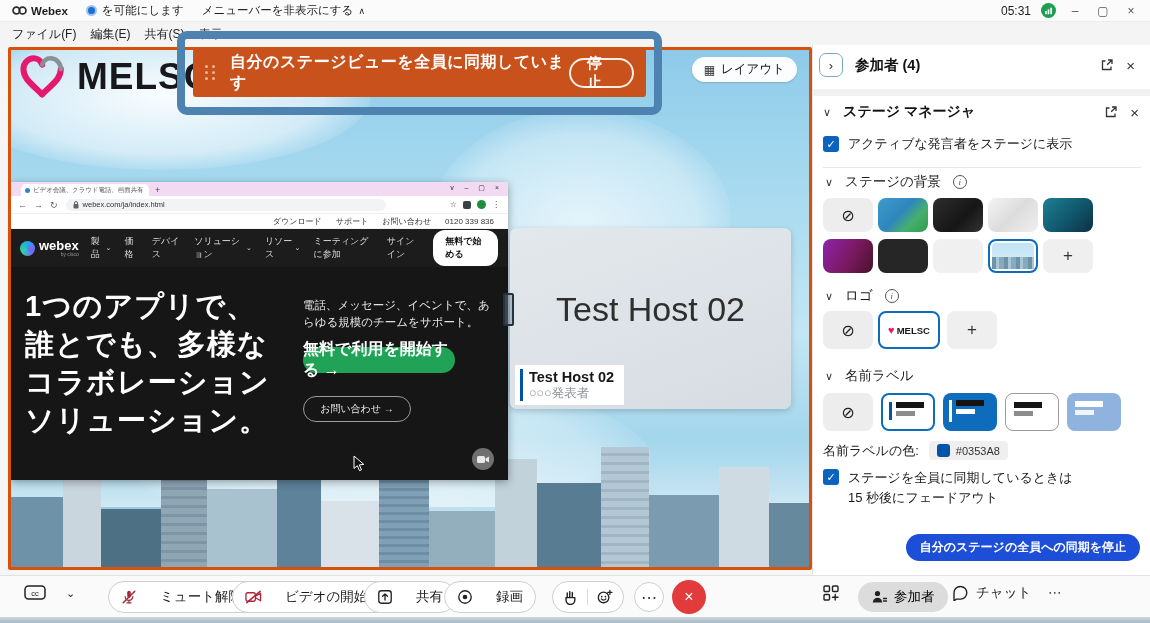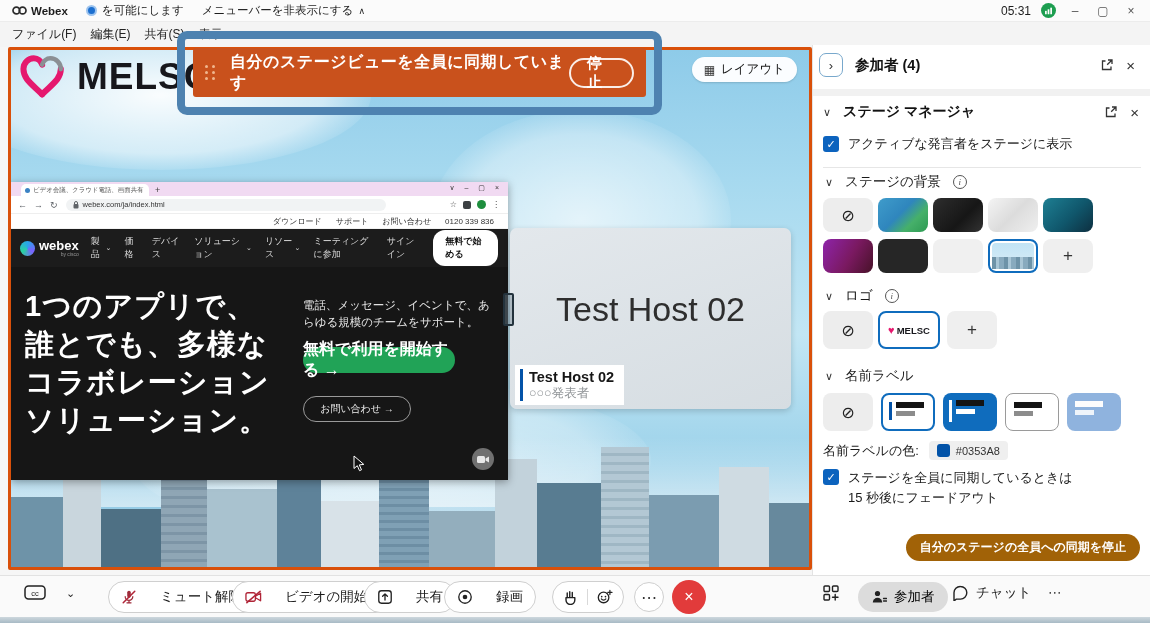--- a/index.html
+++ b/index.html
@@ -93,21 +93,21 @@
   .thindiv{position:absolute;left:10px;width:318px;height:1px;background:#e6e6e6;}
   .cb{width:16px;height:16px;border-radius:3px;background:#0c63be;color:#fff;font-size:11px;display:flex;align-items:center;justify-content:center;flex:0 0 auto;}
   .info-circ{width:14px;height:14px;border-radius:50%;border:1.2px solid #555;color:#555;font-size:9px;display:flex;align-items:center;justify-content:center;font-style:italic;font-family:"Liberation Serif",serif;}
   .thumb{position:absolute;width:50px;height:34px;border-radius:8px;}
   .thumb.sel{box-shadow:inset 0 0 0 2px #fff;border:2px solid #0f6cbd;}
   .t-none{background:#ededed;display:flex;align-items:center;justify-content:center;font-size:16px;color:#222;}
   .t-plus{background:#efefef;display:flex;align-items:center;justify-content:center;font-size:17px;color:#333;}
   .nlthumb{position:absolute;width:54px;height:38px;border-radius:8px;}
   #swatch-pill{display:flex;align-items:center;gap:6px;background:#efefef;border-radius:4px;padding:3px 8px;font-size:11px;color:#333;}
   #swatch{width:13px;height:13px;border-radius:3px;background:#0353a8;}
-  #stop-sync-btn{position:absolute;right:10px;top:489px;height:27px;background:#a16207;color:#fff;border-radius:14px;font-size:12px;font-weight:bold;display:flex;align-items:center;padding:0 14px;}
+  #stop-sync-btn{position:absolute;right:10px;top:489px;height:27px;background:#1d4ed8;color:#fff;border-radius:14px;font-size:12px;font-weight:bold;display:flex;align-items:center;padding:0 14px;}
 
   
   #toolbar{position:absolute;left:0;top:575px;width:1150px;height:42px;background:#fafafa;border-top:1px solid #e2e2e2;z-index:5;}
   .tpill{position:absolute;top:5px;height:32px;border:1px solid #cfcfcf;border-radius:16px;background:#fff;display:flex;align-items:center;gap:23px;padding:0 12px;font-size:13.5px;color:#1a1a1a;}
   .tcirc{position:absolute;top:6px;width:30px;height:30px;border:1px solid #cfcfcf;border-radius:50%;background:#fff;display:flex;align-items:center;justify-content:center;color:#333;}
   #leave-btn{position:absolute;left:672px;top:4px;width:34px;height:34px;border-radius:50%;background:#e23b3b;display:flex;align-items:center;justify-content:center;color:#fff;font-size:16px;}
   #cc-group{position:absolute;left:24px;top:9px;display:flex;align-items:center;gap:20px;color:#222;}
   .tright{position:absolute;top:8px;display:flex;align-items:center;gap:7px;font-size:13.5px;color:#1a1a1a;}
   #participants-btn{position:absolute;left:858px;top:6px;height:30px;background:#dcdcdc;border-radius:15px;display:flex;align-items:center;gap:7px;padding:0 13px;font-size:13.5px;}
   #bottom-strip{position:absolute;left:0;top:617px;width:1150px;height:6px;background:linear-gradient(180deg,#cdd7dd,#a8bac5);}

